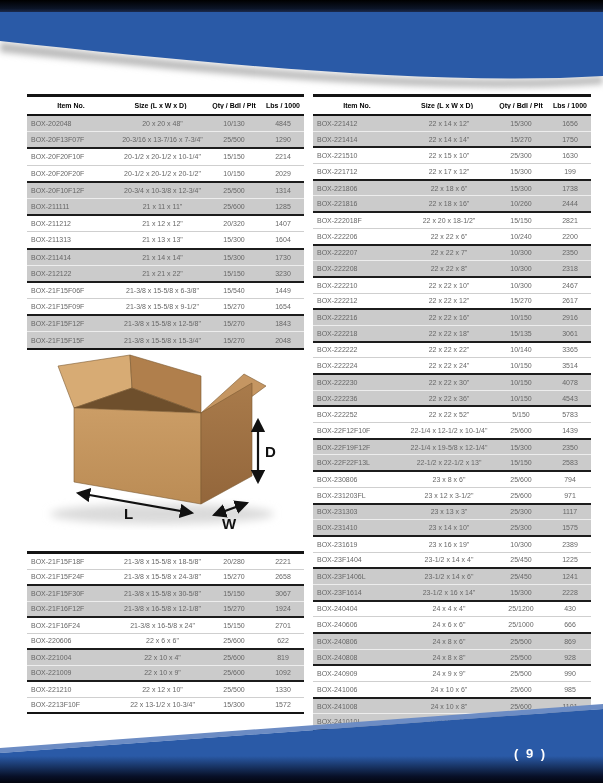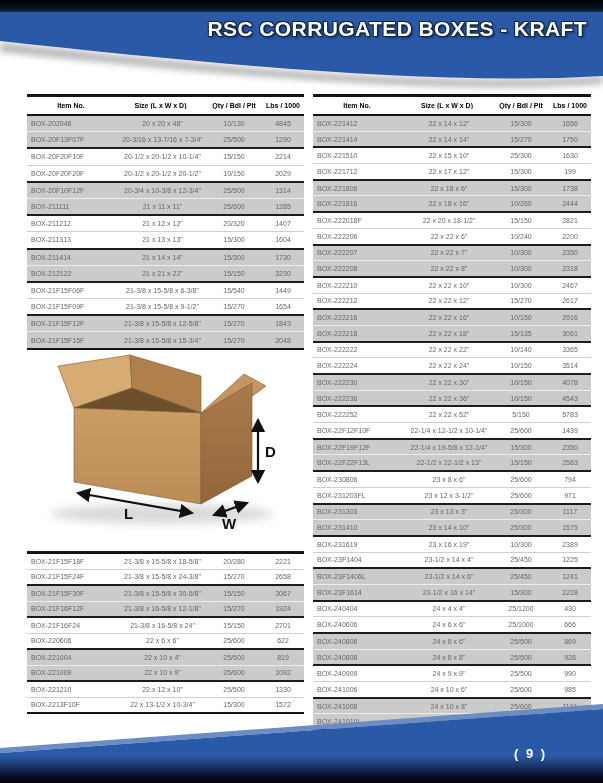--- a/index.html
+++ b/index.html
@@ -63,21 +63,20 @@
         <feGaussianBlur stdDeviation="3"></feGaussianBlur>
       </filter>
     </defs>
 
     <path d="M0,42 C210,66 440,88 603,76 L603,84 C440,96 210,74 0,52 Z" fill="#b9b9b9" filter="url(#soft)"></path>
 
     <path d="M0,10 L603,10 L603,76 C440,86 210,64 0,41 Z" fill="#2a5aa7"></path>
 
     <rect x="0" y="0" width="603" height="12" fill="url(#topbar)"></rect>
   </svg>
-  <div class="title">RSC CORRUGATED BOXES - KRAFT</div>
 
   <div class="tbl tbl-left-top">
       <div class="thead">
         <div class="cell c0">Item No.</div>
         <div class="cell c1">Size (L x W x D)</div>
         <div class="cell c2">Qty / Bdl / Plt</div>
         <div class="cell c3">Lbs / 1000</div>
       </div>
       <div class="trow shaded">
         <div class="cell c0">BOX-202048</div>

